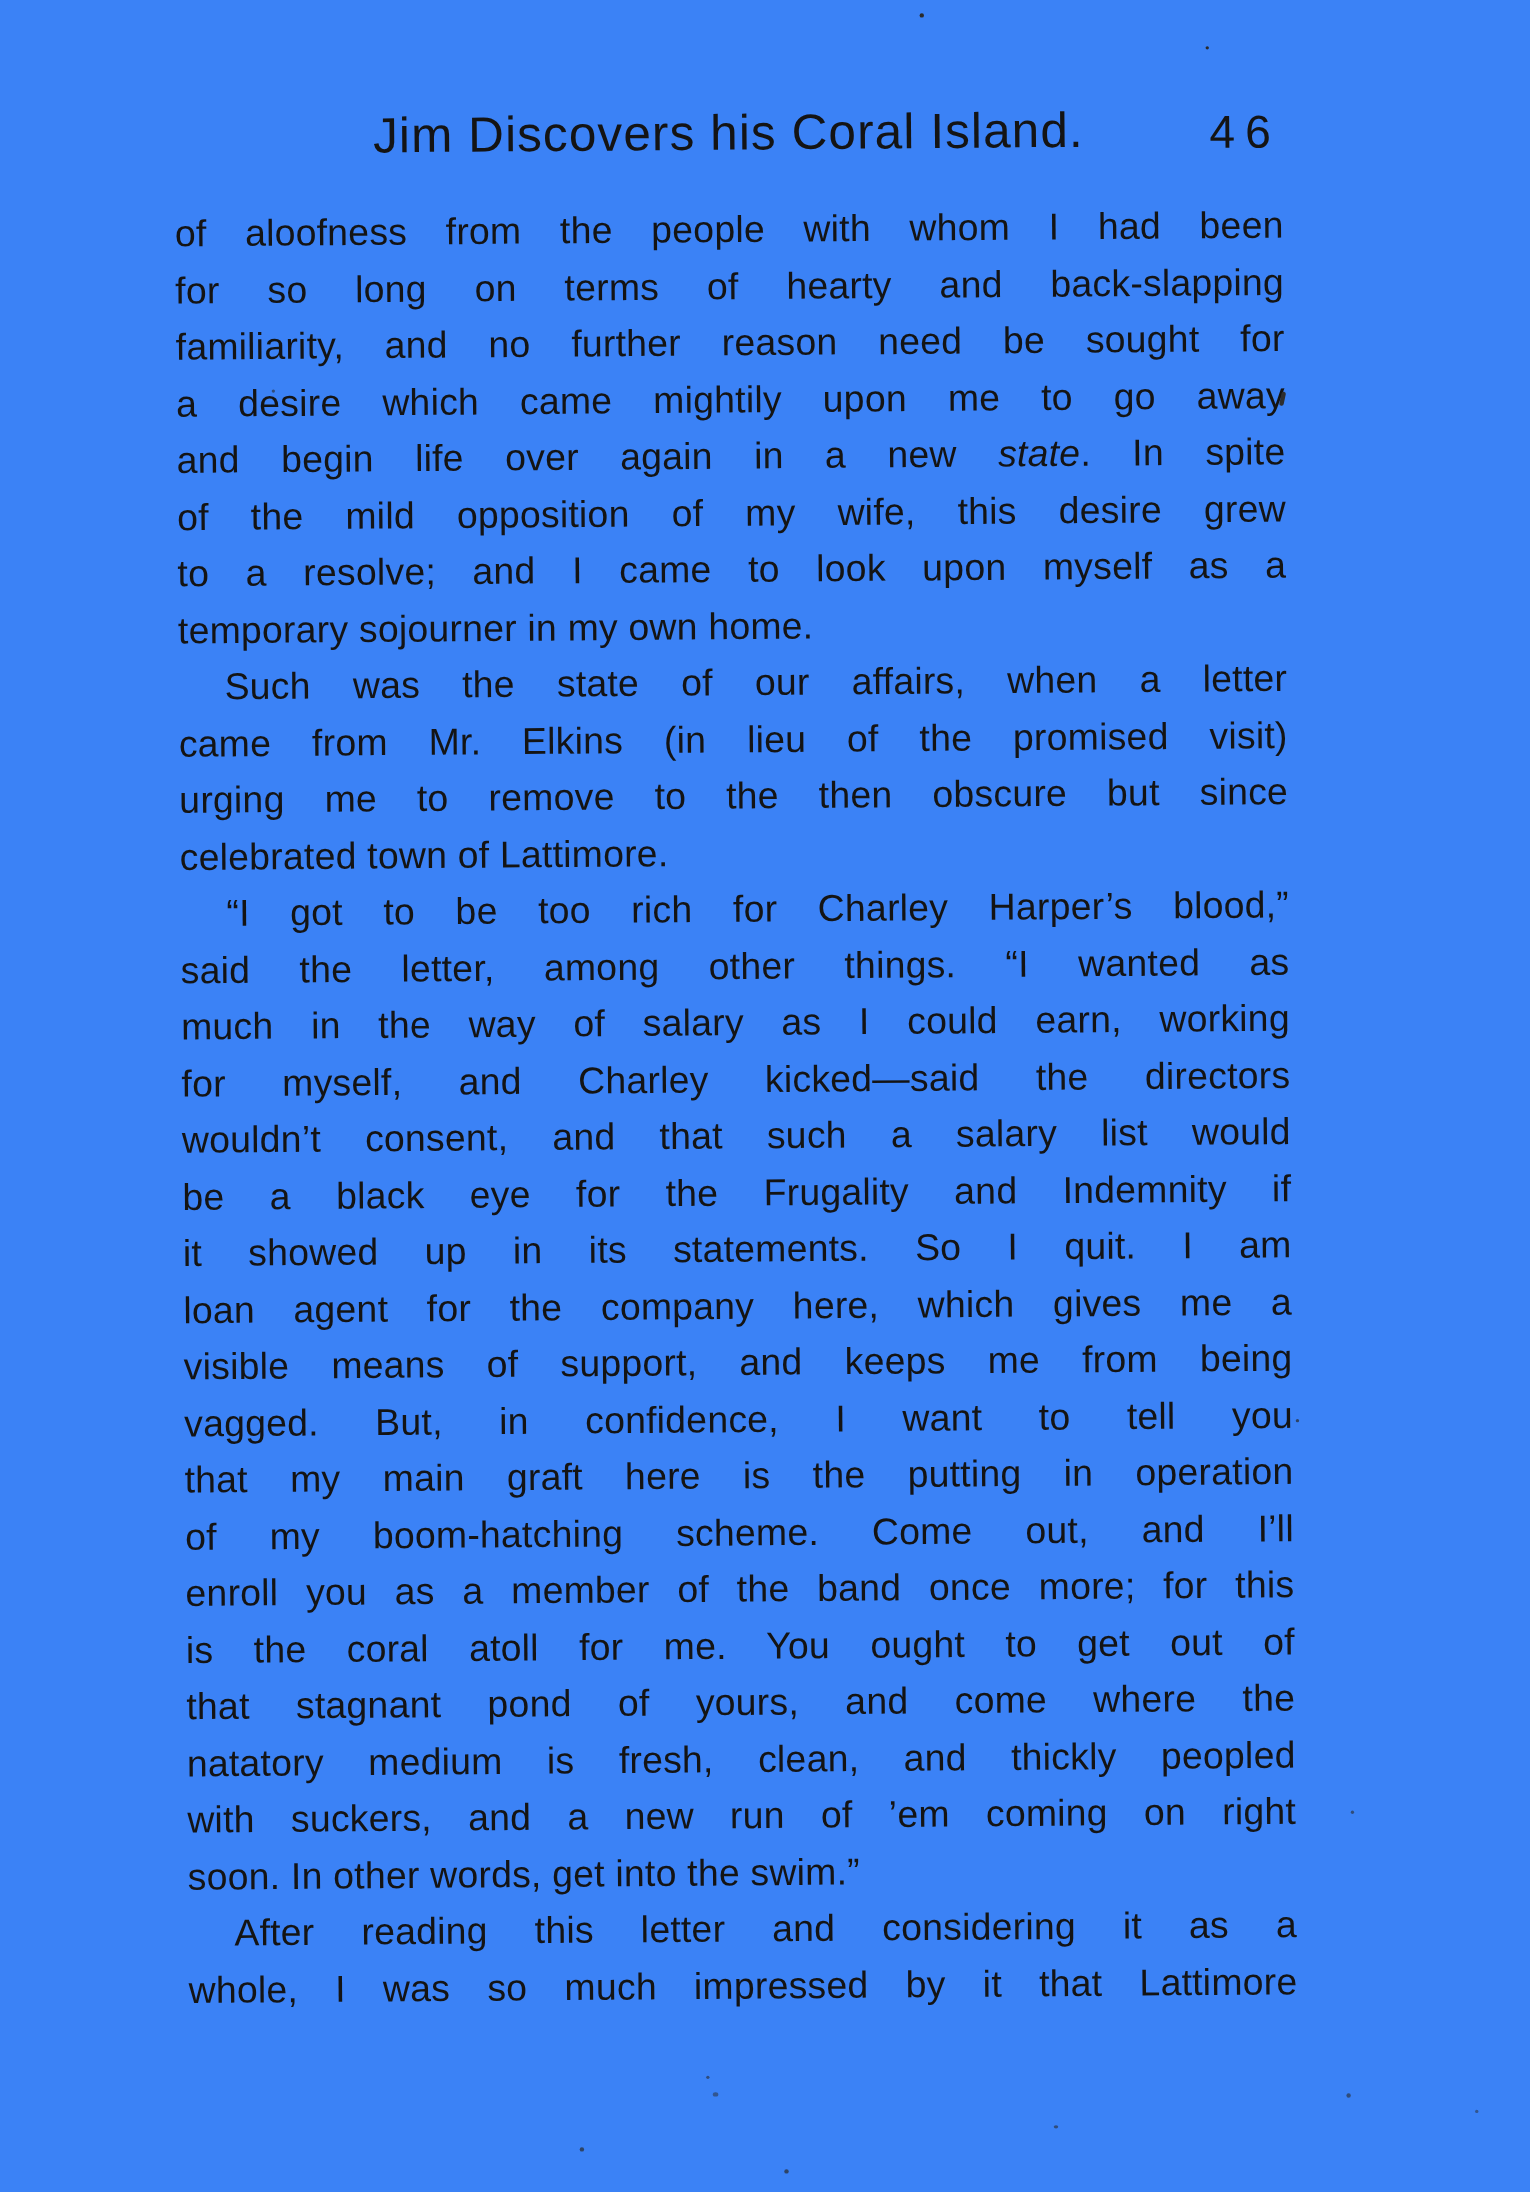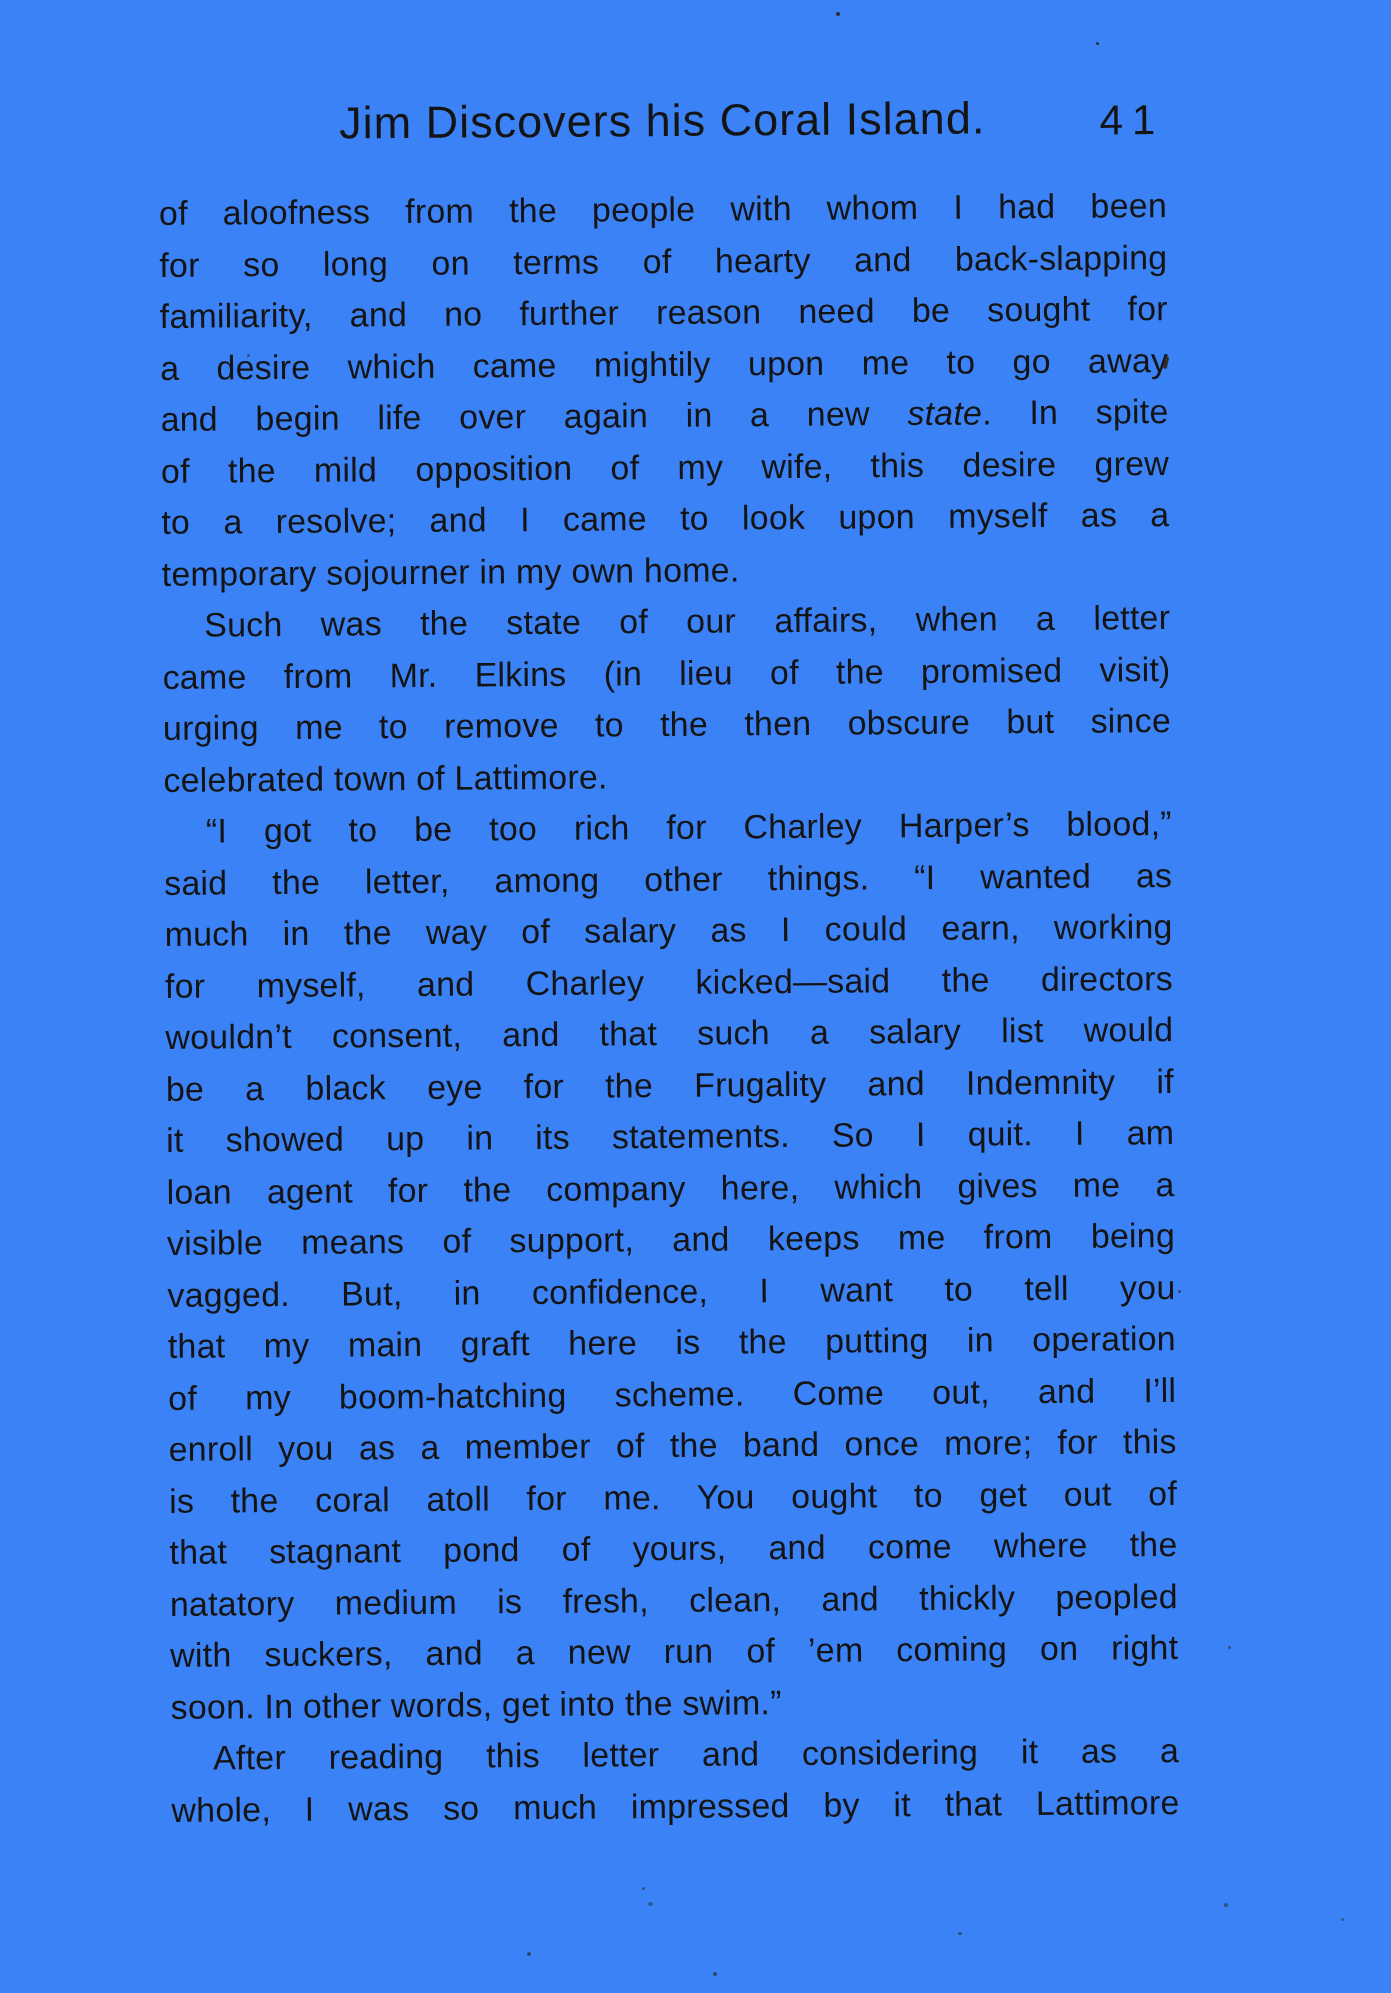--- a/index.html
+++ b/index.html
@@ -76,21 +76,21 @@
 </style>
 </head>
 <body>
 
 <div class="page">
 
   <div class="content">
 
     <div class="running-header">
       <span class="running-title">Jim Discovers his Coral Island.</span>
-      <span class="page-number">41</span>
+      <span class="page-number">46</span>
     </div>
 
     <div class="page-body">
         <div class="paragraph">
           <div class="line"><span>of aloofness from the people with whom I had been</span></div>
           <div class="line"><span>for so long on terms of hearty and back-slapping</span></div>
           <div class="line"><span>familiarity, and no further reason need be sought for</span></div>
           <div class="line"><span>a desire which came mightily upon me to go away</span></div>
           <div class="line"><span>and begin life over again in a new </span><span class="italic">state</span><span>. In spite</span></div>
           <div class="line"><span>of the mild opposition of my wife, this desire grew</span></div>

